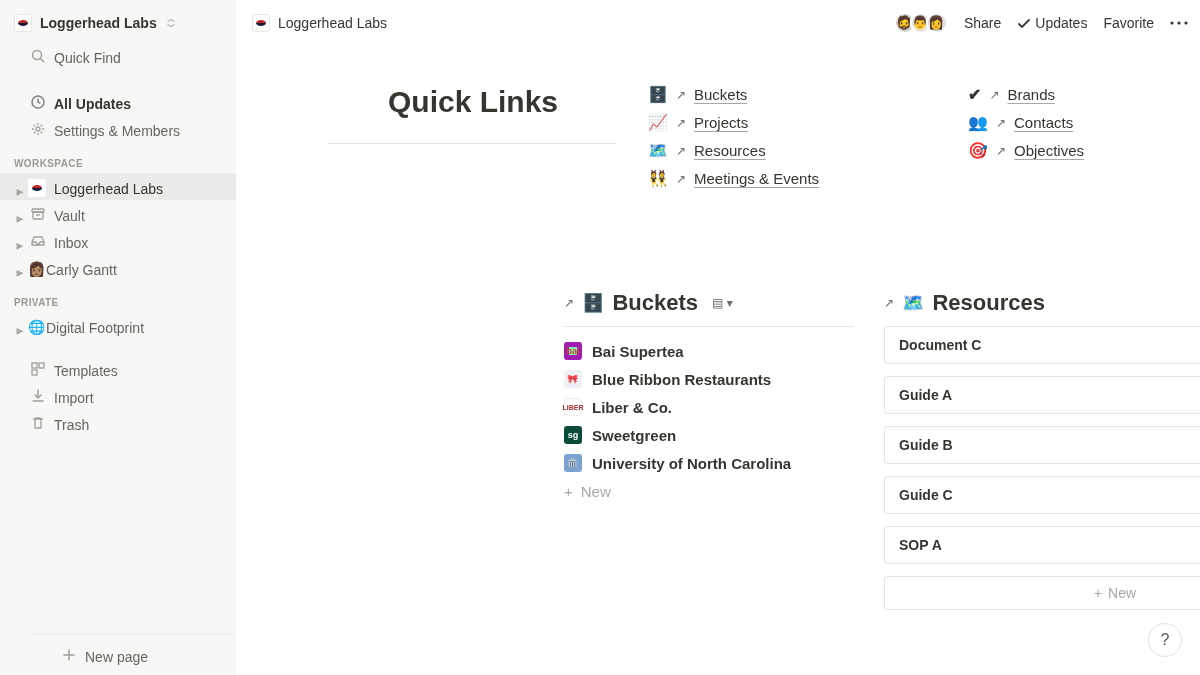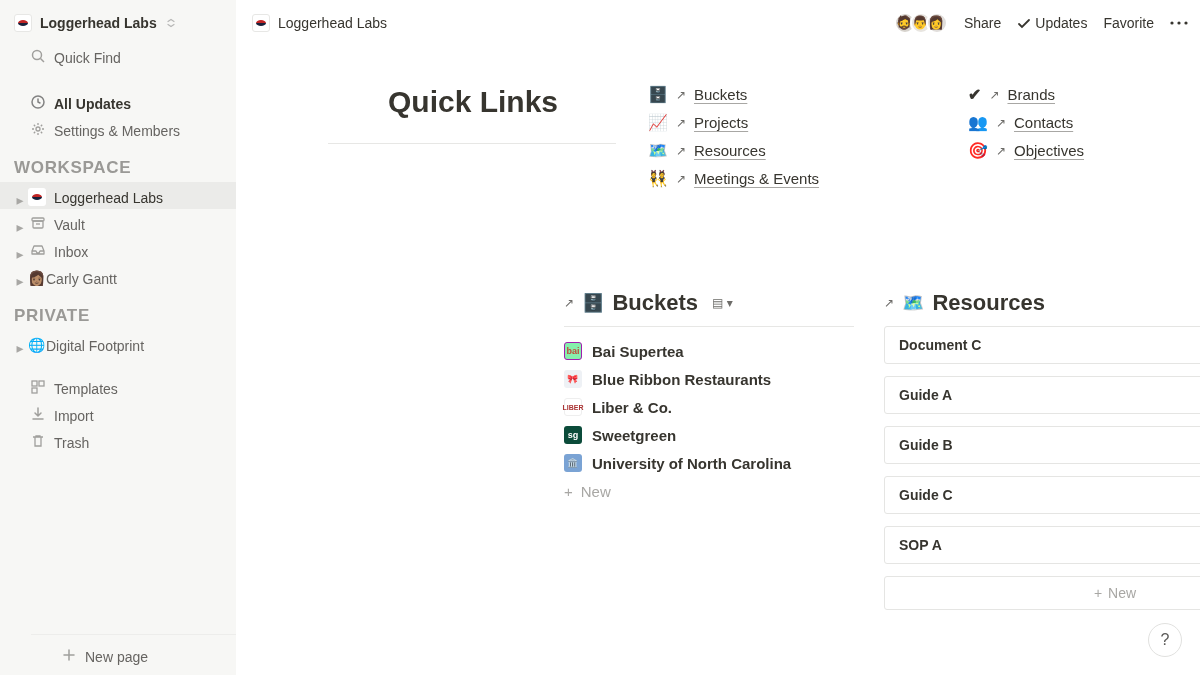--- a/index.html
+++ b/index.html
@@ -6,21 +6,21 @@
 body { font-family:-apple-system,BlinkMacSystemFont,"Segoe UI",Helvetica,sans-serif; font-size:14px; color:#37352f; background:#fff; width:1200px; height:675px; overflow:hidden; }
 .sidebar { position:absolute; left:0; top:0; width:236px; height:675px; background:#f7f7f5; display:flex; flex-direction:column; }
 .ws-switcher { display:flex; align-items:center; padding:14px 10px 10px 14px; font-weight:600; color:#37352f; }
 .ws-logo { width:18px; height:18px; border-radius:3px; background:#fff; border:1px solid #e7e7e5; margin-right:8px; position:relative; display:inline-flex; align-items:center; justify-content:center; }
 .ws-logo::before { content:""; width:10px; height:6px; border-radius:50% 50% 50% 50%; background:linear-gradient(#c02424 50%,#17203a 50%); }
 .ws-caret { width:12px; height:12px; margin-left:8px; opacity:.5; }
 .sb-item { display:flex; align-items:flex-end; padding:3px 8px 3px 14px; color:#666461; cursor:pointer; min-height:27px; }
 .sb-item .icon { width:20px; height:20px; margin-right:6px; display:inline-flex; align-items:center; justify-content:center; opacity:.8; }
 .sb-item .tri { width:12px; height:12px; display:inline-flex; align-items:center; justify-content:center; margin-right:2px; color:#a8a7a4; }
 .sb-item .pad-tri { width:14px; }
-.sb-section-label { padding:16px 14px 4px; font-size:17px; font-weight:600; letter-spacing:.04em; color:#9a9996; }
+.sb-section-label { padding:16px 14px 4px; font-size:10px; font-weight:600; letter-spacing:.04em; color:#9a9996; }
 .sb-item.selected { background:#ebebe9; }
 .sb-item.selected .txt { color:#37352f; }
 .sb-bold .txt { font-weight:700; color:#37352f;margin-top:24px; }
 .emoji-icon { width:18px; height:18px; display:inline-flex; align-items:center; justify-content:center; font-size:14px; }
 .sidebar-bottom { margin-top:auto; border-top:1px solid #ededeb;margin-left:31px; }
 .main { position:absolute; left:236px; top:0; right:0; height:675px; overflow:hidden; background:#fff; }
 .topbar { display:flex; align-items:center; height:45px; padding:0 12px; color:#37352f; }
 .crumb { display:flex; align-items:center; margin-left:4px; }
 .crumb .ws-logo { margin-right:8px; }
 .top-right { margin-left:auto; display:flex; align-items:center; gap:16px; color:#37352f; }
@@ -264,21 +264,21 @@
 
   <div class="section2">
     <div class="sec-header">
       <span class="arrow">↗</span>
       <span class="em">🗄️</span>
       <span class="ti">Buckets</span>
       <span class="view-icn">▤ ▾</span>
     </div>
     <div class="sec-hr"></div>
     <div class="bucket-row">
-        <span class="bucket-logo" style="background:#86efac;color:#c14a3a;border:1px solid #a21caf">bai</span>
+        <span class="bucket-logo" style="background:#86efac;color:#c14a3a;border:5px solid #a21caf">bai</span>
         <span>Bai Supertea</span>
       </div>
     <div class="bucket-row">
         <span class="bucket-logo" style="background:#eef1f5;color:#4a5a7a">🎀</span>
         <span>Blue Ribbon Restaurants</span>
       </div>
     <div class="bucket-row">
         <span class="bucket-logo" style="background:#fff;color:#a33;border:1px solid #eee;font-size:7px">LIBER</span>
         <span>Liber &amp; Co.</span>
       </div>

